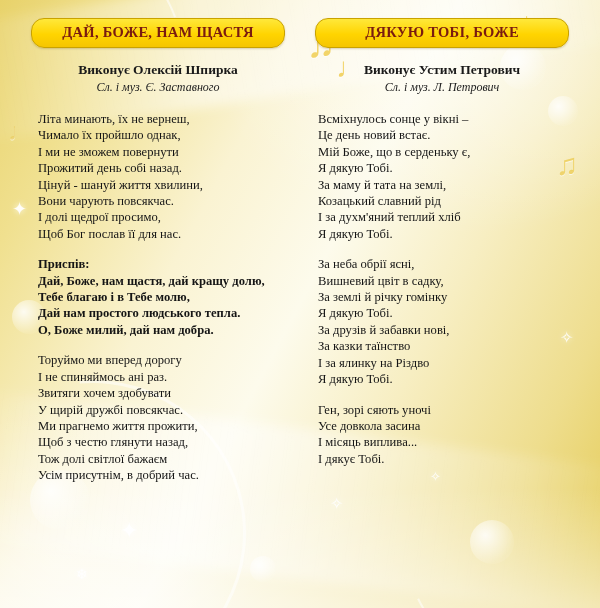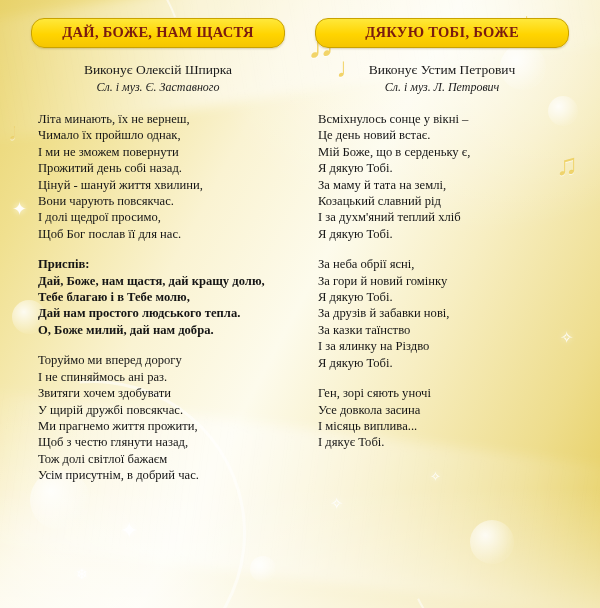--- a/index.html
+++ b/index.html
@@ -87,21 +87,21 @@
     padding: 5px 10px 6px 10px;
     letter-spacing: 0.3px;
     box-shadow: 0 1px 2px rgba(120,90,0,0.25);
     white-space: nowrap;
   }
   .col-left .title-plate { width: 232px; }
   .col-right .title-plate { width: 232px; }
 
   .performer {
     text-align: center;
-    font-weight: normal;
+    font-weight: bold;
     font-size: 13.5px;
     color: #1a1a1a;
     margin: 2px 0 2px 0;
   }
   .credits {
     text-align: center;
     font-style: italic;
     font-size: 12px;
     color: #222;
     margin: 0 0 16px 0;
@@ -216,21 +216,22 @@
           <div class="line">Це день новий встає.</div>
           <div class="line">Мій Боже, що в серденьку є,</div>
           <div class="line">Я дякую Тобі.</div>
           <div class="line">За маму й тата на землі,</div>
           <div class="line">Козацький славний рід</div>
           <div class="line">І за духм'яний теплий хліб</div>
           <div class="line">Я дякую Тобі.</div>
         </div>
         <div class="stanza">
           <div class="line">За неба обрії ясні,</div>
-          <div class="line">За гори й новий гомінку</div>
+          <div class="line">Вишневий цвіт в садку,</div>
+          <div class="line">За землі й річку гомінку</div>
           <div class="line">Я дякую Тобі.</div>
           <div class="line">За друзів й забавки нові,</div>
           <div class="line">За казки таїнство</div>
           <div class="line">І за ялинку на Різдво</div>
           <div class="line">Я дякую Тобі.</div>
         </div>
         <div class="stanza">
           <div class="line">Ген, зорі сяють уночі</div>
           <div class="line">Усе довкола засина</div>
           <div class="line">І місяць випливa...</div>

